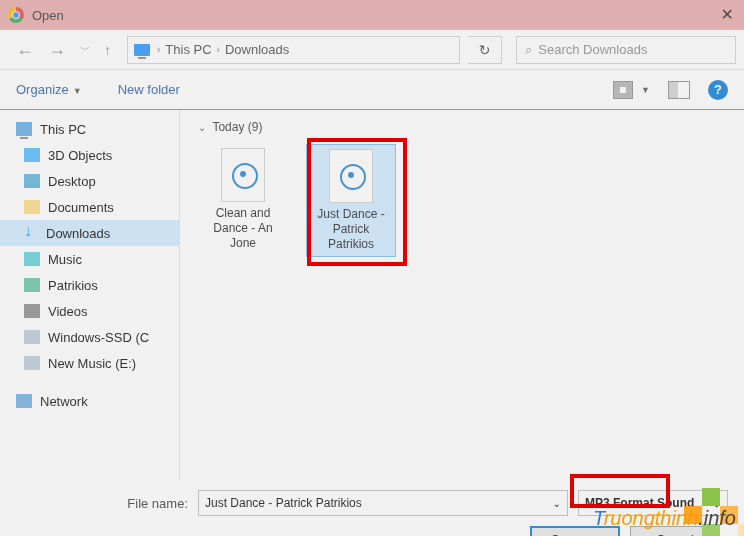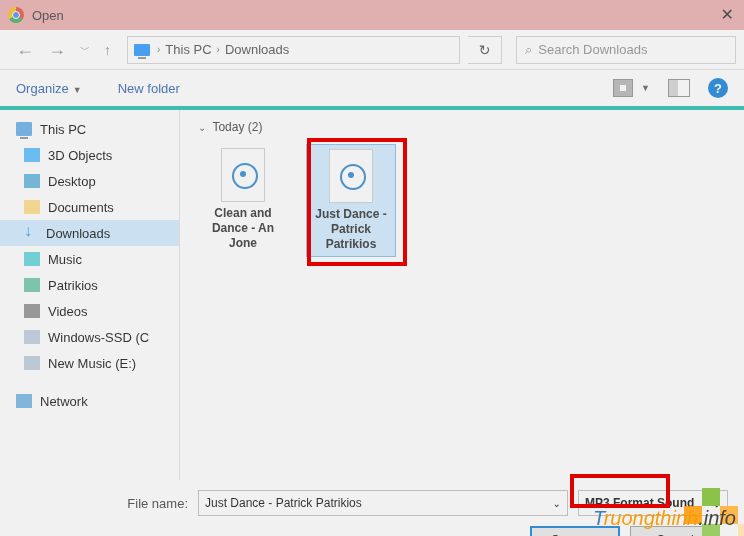--- a/index.html
+++ b/index.html
@@ -19,21 +19,21 @@
 .nav-arrows span { font-size: 18px; color: #888; }
 .nav-arrows .uparr { font-size: 14px; }
 .breadcrumb { flex: 1; border: 1px solid #d0d0d0; height: 28px; display: flex; align-items: center; padding: 0 6px; gap: 3px; background:#fff;}
 .breadcrumb .pc-icon { width:16px; height:12px; background:#1e90ff; position:relative; border-radius:1px; margin-right:2px;}
 .breadcrumb .pc-icon::after{content:'';position:absolute;bottom:-3px;left:4px;width:8px;height:2px;background:#888;}
 .breadcrumb .sep { color:#777; font-size:10px; padding:0 2px;}
 .refresh-box { width: 34px; height: 28px; border: 1px solid #d0d0d0; border-left:none; display:flex; align-items:center; justify-content:center; background:#fff; font-size:14px;}
 .searchbox { width: 220px; height: 28px; border: 1px solid #d0d0d0; display: flex; align-items: center; padding: 0 8px; margin-left: 6px; background:#fff; color:#888;}
 .searchbox .mag { margin-right: 6px; font-size:13px;}
 
-.toolbar { height: 40px; display: flex; align-items: center; padding: 0 16px; gap: 36px; font-size: 13px; color: #2059a8; border-bottom: 4px solid #14b8a6; }
+.toolbar { height: 40px; display: flex; align-items: center; padding: 0 16px; gap: 36px; font-size: 13px; color: #2059a8; border-bottom: 1px solid #14b8a6; }
 .toolbar .drop { font-size: 9px; margin-left:4px; color:#555;}
 .toolbar-right { margin-left: auto; display:flex; gap:18px; align-items:center;}
 .view-icon { width:20px; height:18px; background:linear-gradient(#b0b0b0 33%,transparent 33% 66%,#b0b0b0 66%),linear-gradient(90deg,#b0b0b0 33%,transparent 33% 66%,#b0b0b0 66%); border:1px solid #888;}
 .view-icon2 { width:22px; height:18px; border:1px solid #888; position:relative;}
 .view-icon2::before{content:'';position:absolute;left:0;top:0;bottom:0;width:9px;background:#d0d0d0;}
 .help-icon { width:20px; height:20px; border-radius:50%; background:#0078d7; color:#fff; display:flex; align-items:center; justify-content:center; font-size:13px; font-weight:bold;}
 
 .main { display: flex; height: 370px; }
 .sidebar { width: 180px; border-right: 1px solid #e0e0e0; padding-top: 6px; font-size: 13px; overflow:hidden;}
 .sidebar .row { display:flex; align-items:center; height:26px; padding-left:16px; gap:8px; white-space:nowrap;}
@@ -49,21 +49,21 @@
 .ic-music { background:#5bd0da;}
 .ic-pic { background:#66c2a5;}
 .ic-vid { background:#888;}
 .ic-disk { background:#b8c8d8; border-radius:1px;}
 .ic-net{ background:#6ab0e0;}
 
 .content { flex:1; padding: 10px 18px; font-size:12px; }
 .group-header { display:flex; align-items:center; gap:6px; color:#333; margin-bottom:10px; font-size:12px;}
 .group-header .chev{ color:#555; font-size:10px;}
 .files { display:flex; gap:18px; }
-.file-item { width:90px; text-align:center; padding:4px; position:relative;font-weight:bold;}
+.file-item { width:90px; text-align:center; padding:4px; position:relative;}
 .file-item.selected { background:#cce8ff; border:1px solid #7ab8e8;}
 .file-icon { width:44px; height:54px; margin:0 auto 4px; background:#fff; border:1px solid #ccc; position:relative;}
 .file-icon::before { content:''; position:absolute; top:14px; left:10px; width:22px; height:22px; border:2px solid #2080d0; border-radius:50%;}
 .file-icon::after { content:''; position:absolute; top:22px; left:18px; width:6px; height:6px; background:#2080d0; border-radius:50%;}
 .file-item .name { font-size:12px; line-height:1.25; color:#222; word-wrap:break-word;}
 .highlight-box { position:absolute; border:4px solid #e00000; z-index:5; pointer-events:none;}
 .hl1 { top:138px; left:307px; width:100px; height:128px; }
 .hl2 { top:474px; left:570px; width:100px; height:34px; }
 
 .footer { padding:10px 16px 14px; font-size:13px;}
@@ -172,21 +172,21 @@
     <div class="spacer"></div>
     <div class="row">
         <span class="ic ic-net"></span>
         <span>Network</span>
       </div>
   </div>
 
   <div class="content">
     <div class="group-header">
       <span class="chev">⌄</span>
-      <span>Today (2)</span>
+      <span>Today (9)</span>
     </div>
     <div class="files">
       <div class="file-item">
         <div class="file-icon"></div>
         <div class="name">Clean and Dance - An Jone</div>
       </div>
       <div class="file-item selected">
         <div class="file-icon"></div>
         <div class="name">Just Dance - Patrick Patrikios</div>
       </div>

